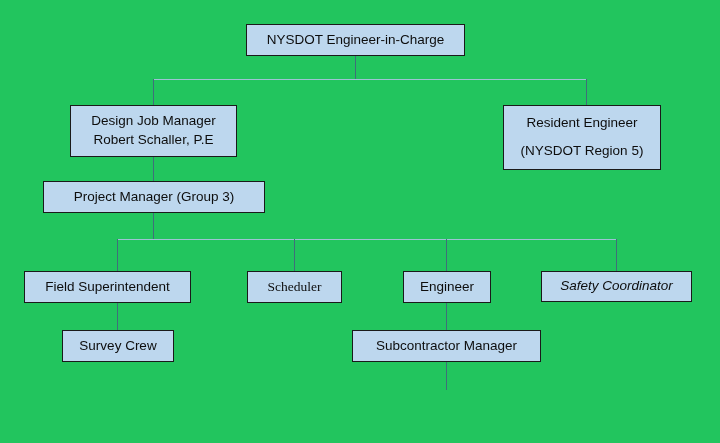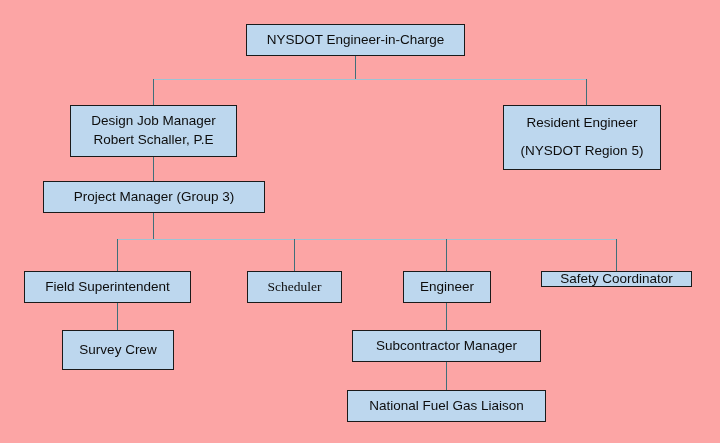--- a/index.html
+++ b/index.html
@@ -10,21 +10,21 @@
   body {
     width: 720px;
     height: 443px;
     font-family: "Liberation Sans", sans-serif;
     overflow: hidden;
   }
   #org-chart {
     position: relative;
     width: 720px;
     height: 443px;
-    background: #fca5a5;
+    background: #22c55e;
   }
   .node {
     position: absolute;
     box-sizing: border-box;
     background: #bdd7ee;
     border: 1.4px solid #1a1a1a;
     display: flex;
     flex-direction: column;
     align-items: center;
     justify-content: center;
@@ -99,29 +99,26 @@
   </div>
 
   <div class="node" style="left:247px; top:271px; width:95px; height:32px;font-family:Liberation Serif, serif;">
     <span class="line1">Scheduler</span>
   </div>
 
   <div class="node" style="left:403px; top:271px; width:88px; height:32px;">
     <span class="line1">Engineer</span>
   </div>
 
-  <div class="node" style="left:541px; top:271px; width:151px; height:16px;">
+  <div class="node" style="left:541px; top:271px; width:151px; height:31px;font-style:italic;">
     <span class="line1">Safety Coordinator</span>
   </div>
 
-  <div class="node" style="left:62px; top:330px; width:112px; height:40px;">
+  <div class="node" style="left:62px; top:330px; width:112px; height:32px;">
     <span class="line1">Survey Crew</span>
   </div>
 
   <div class="node" style="left:352px; top:330px; width:189px; height:32px;">
     <span class="line1">Subcontractor Manager</span>
   </div>
 
-  <div class="node" style="left:347px; top:390px; width:199px; height:32px;">
-    <span class="line1">National Fuel Gas Liaison</span>
-  </div>
 
 </div>
 
 </body></html>

